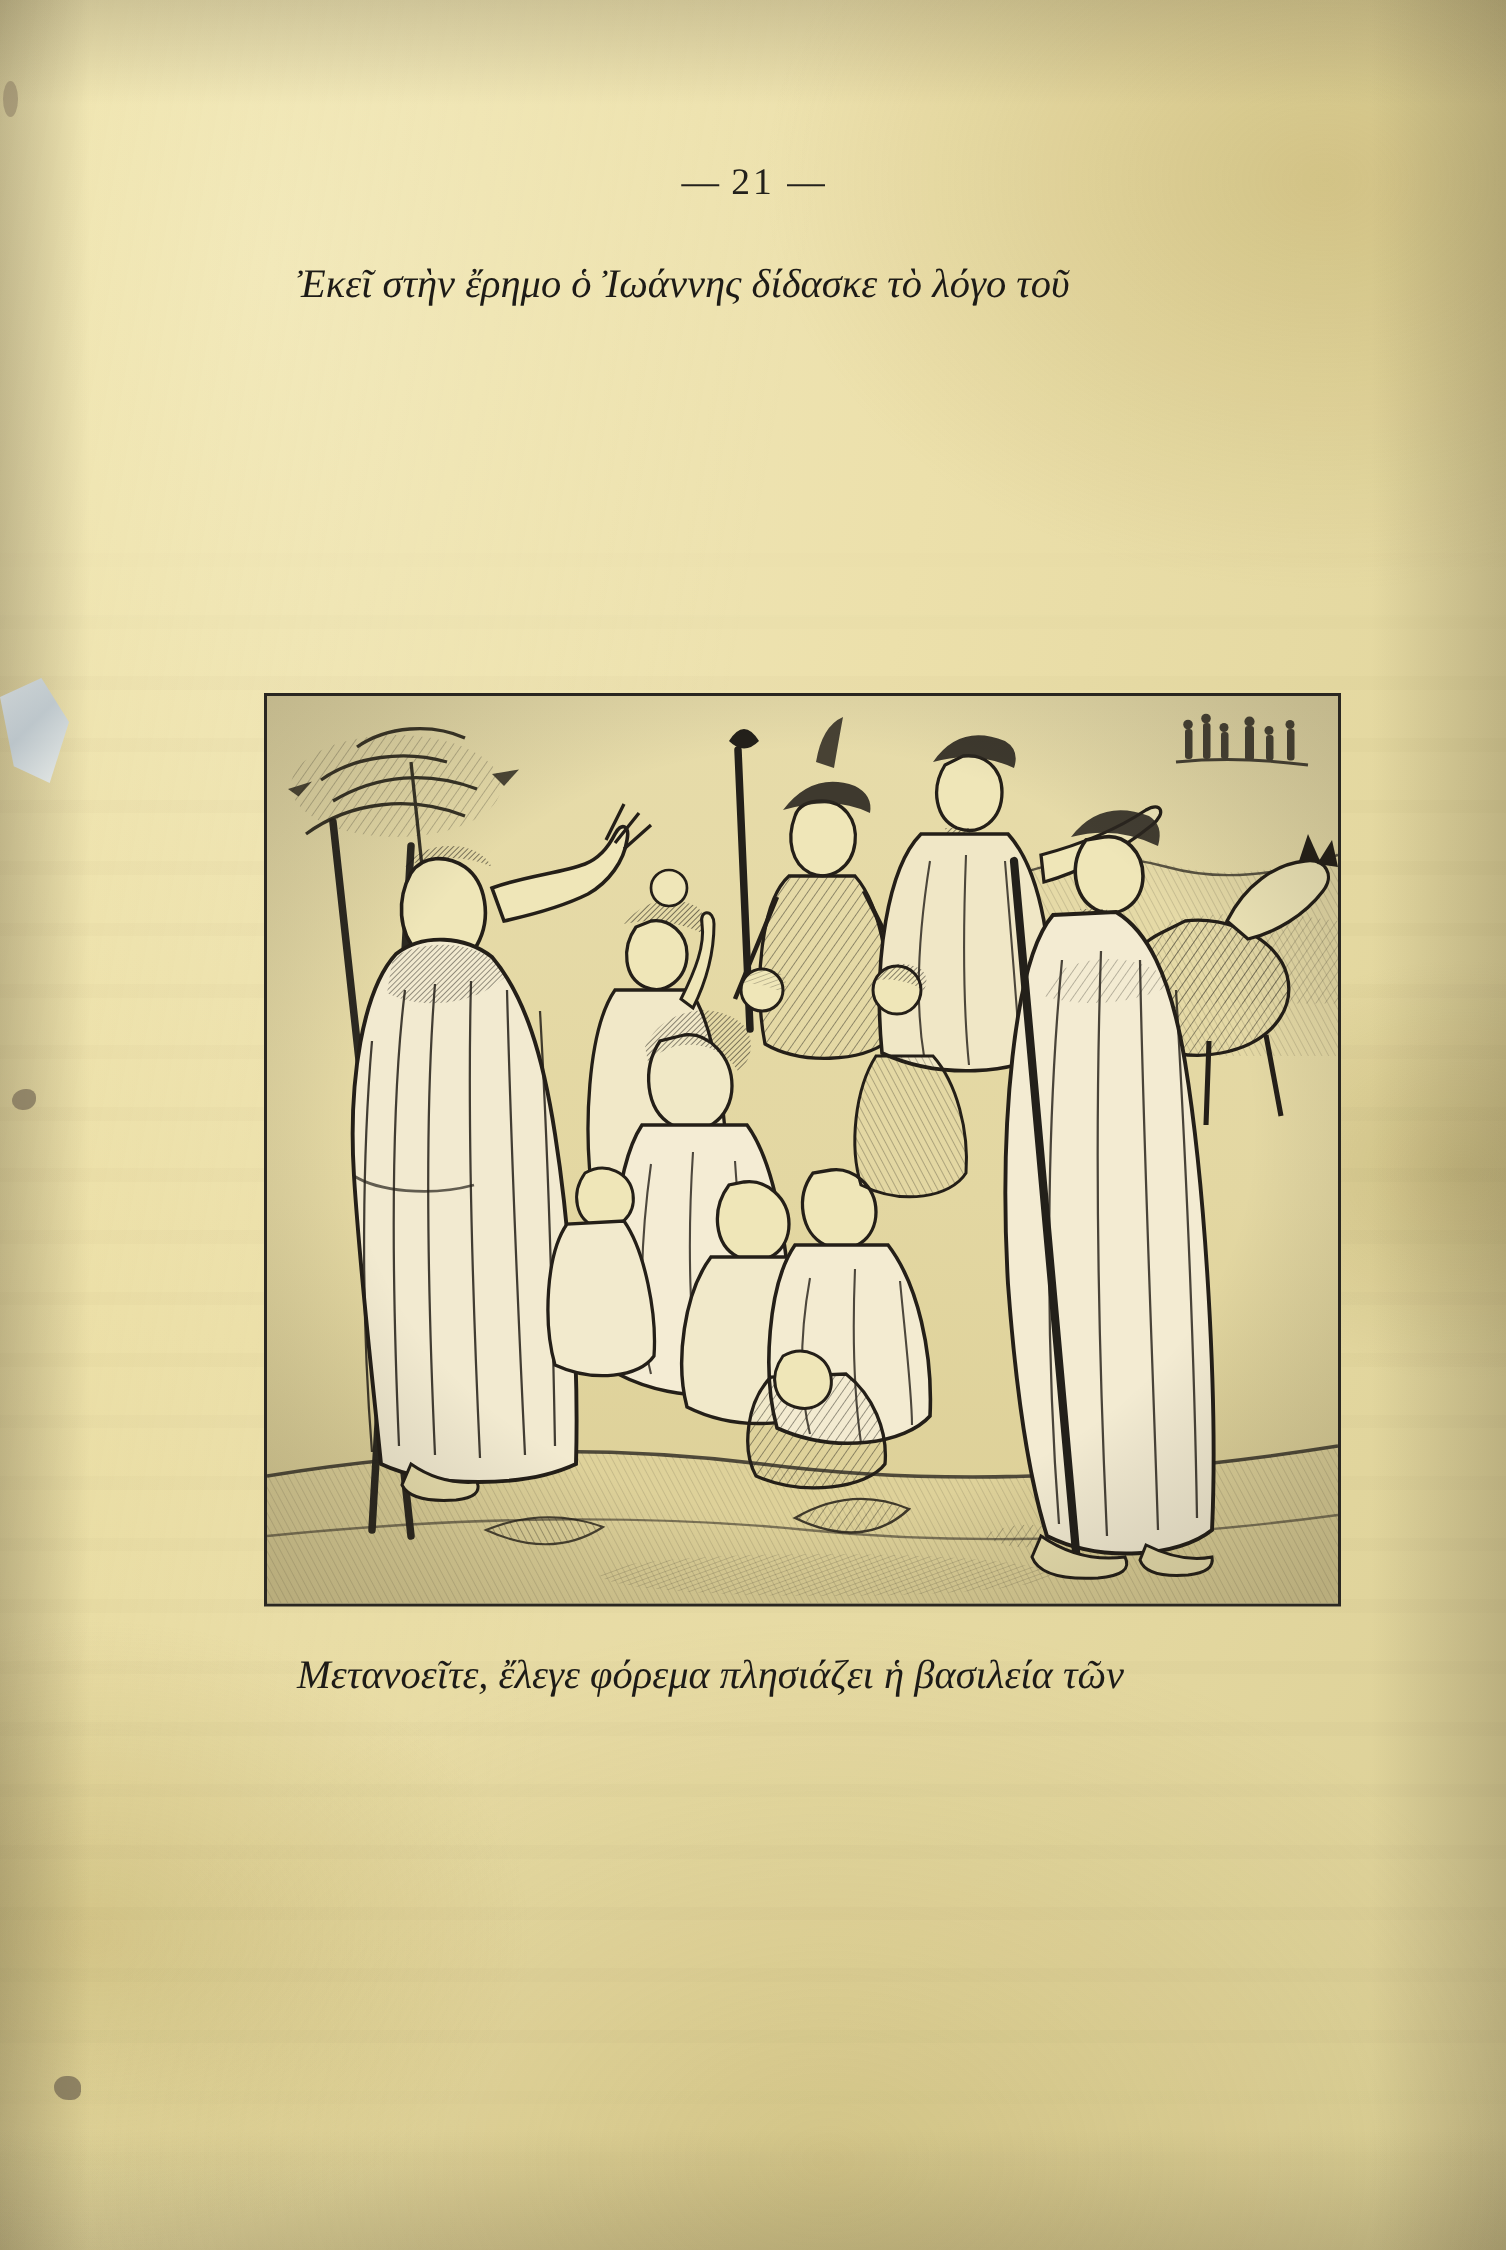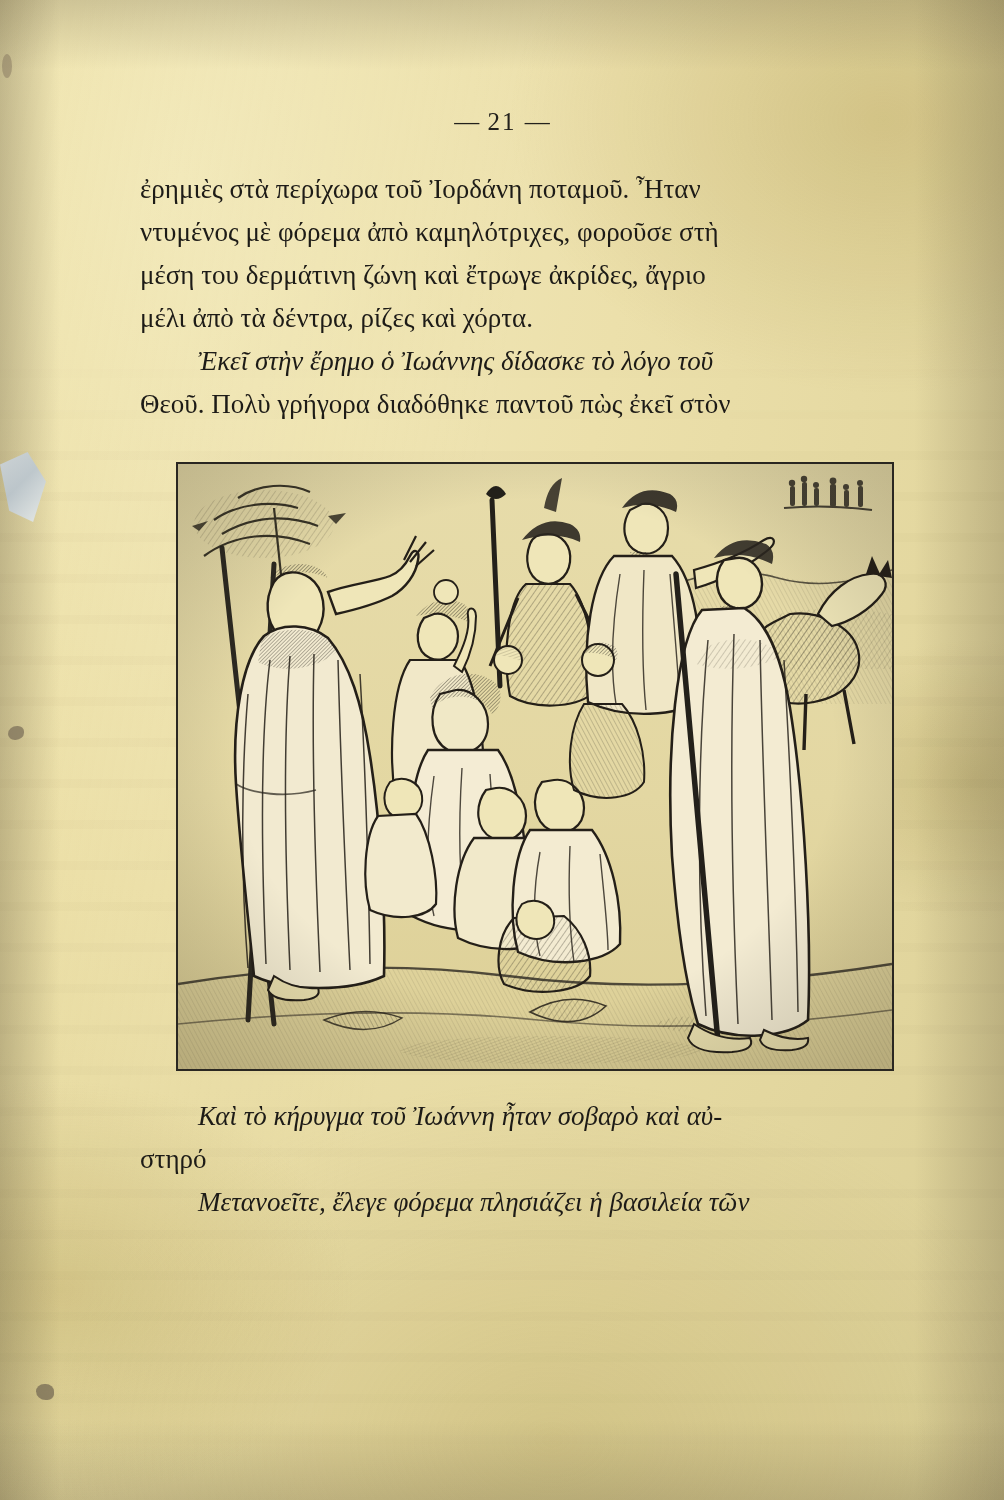--- a/index.html
+++ b/index.html
@@ -169,28 +169,21 @@
   <div class="content">
 
     <div class="folio">
       <span class="dash">—</span>
       <span>21</span>
       <span class="dash">—</span>
     </div>
 
     <div class="text-block text-top">
       <p class="para">
-        <span class="line">ἐρημιὲς στὰ περίχωρα  τοῦ Ἰορδάνη  ποταμοῦ. Ἦταν</span>
-        <span class="line">ντυμένος μὲ φόρεμα  ἀπὸ  καμηλότριχες, φοροῦσε στὴ</span>
-        <span class="line">μέση του δερμάτινη ζώνη καὶ ἔτρωγε ἀκρίδες,  ἄγριο</span>
-        <span class="line">μέλι ἀπὸ τὰ δέντρα, ρίζες  καὶ χόρτα.</span>
-      </p>
-      <p class="para">
         <span class="line indent">Ἐκεῖ στὴν ἔρημο ὁ Ἰωάννης δίδασκε τὸ λόγο τοῦ</span>
-        <span class="line">Θεοῦ. Πολὺ  γρήγορα  διαδόθηκε παντοῦ πὼς ἐκεῖ στὸν</span>
       </p>
     </div>
 
     <div class="figure">
       <svg class="plate" viewBox="0 0 714 605" preserveAspectRatio="none">
         <defs>
           <linearGradient id="sky" x1="0" y1="0" x2="0" y2="1">
             <stop offset="0%" stop-color="#e7dcaa"></stop>
             <stop offset="55%" stop-color="#e3d7a2"></stop>
             <stop offset="100%" stop-color="#dccf96"></stop>
@@ -387,24 +380,20 @@
 
         <rect x="0" y="0" width="714" height="605" fill="url(#vig)"></rect>
       </svg>
 
     </div>
 
     <div class="text-block text-bot">
       <p class="para">
       </p>
       <p class="para">
-        <span class="line indent">Καὶ τὸ κήρυγμα τοῦ Ἰωάννη ἦταν σοβαρὸ  καὶ αὐ-</span>
-        <span class="line">στηρό</span>
-      </p>
-      <p class="para">
         <span class="line indent">Μετανοεῖτε, ἔλεγε  φόρεμα πλησιάζει ἡ βασιλεία τῶν</span>
       </p>
     </div>
 
   </div>
 
   <div class="defect edge-shade-left"></div>
   <div class="defect edge-shade-right"></div>
   <div class="defect edge-shade-top"></div>
   <div class="defect edge-shade-bottom"></div>

